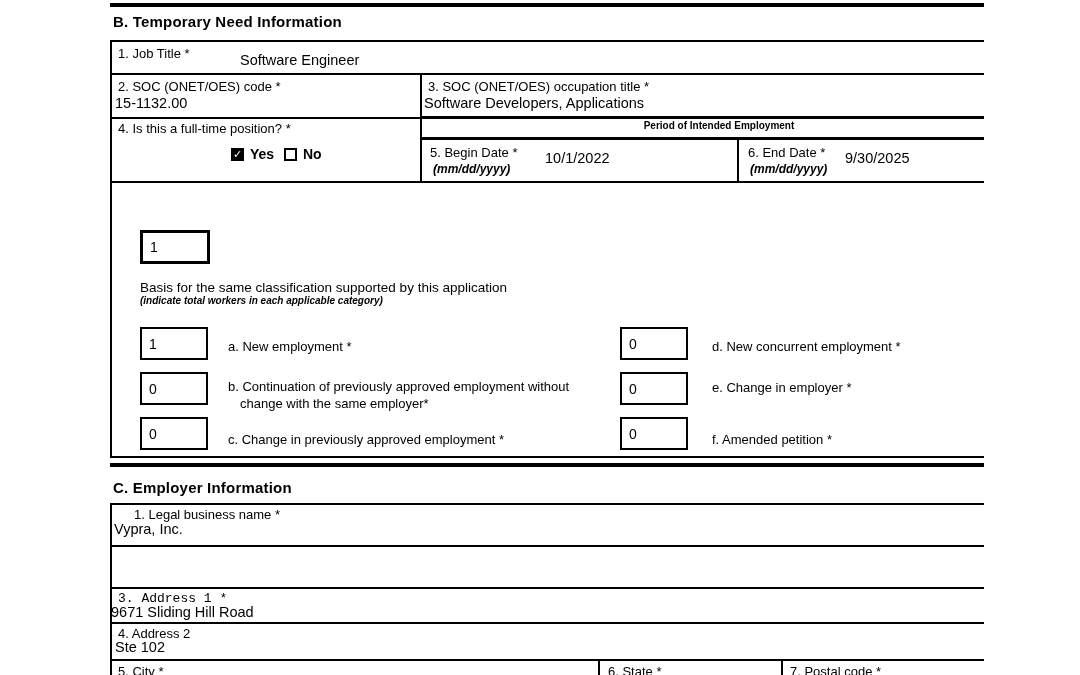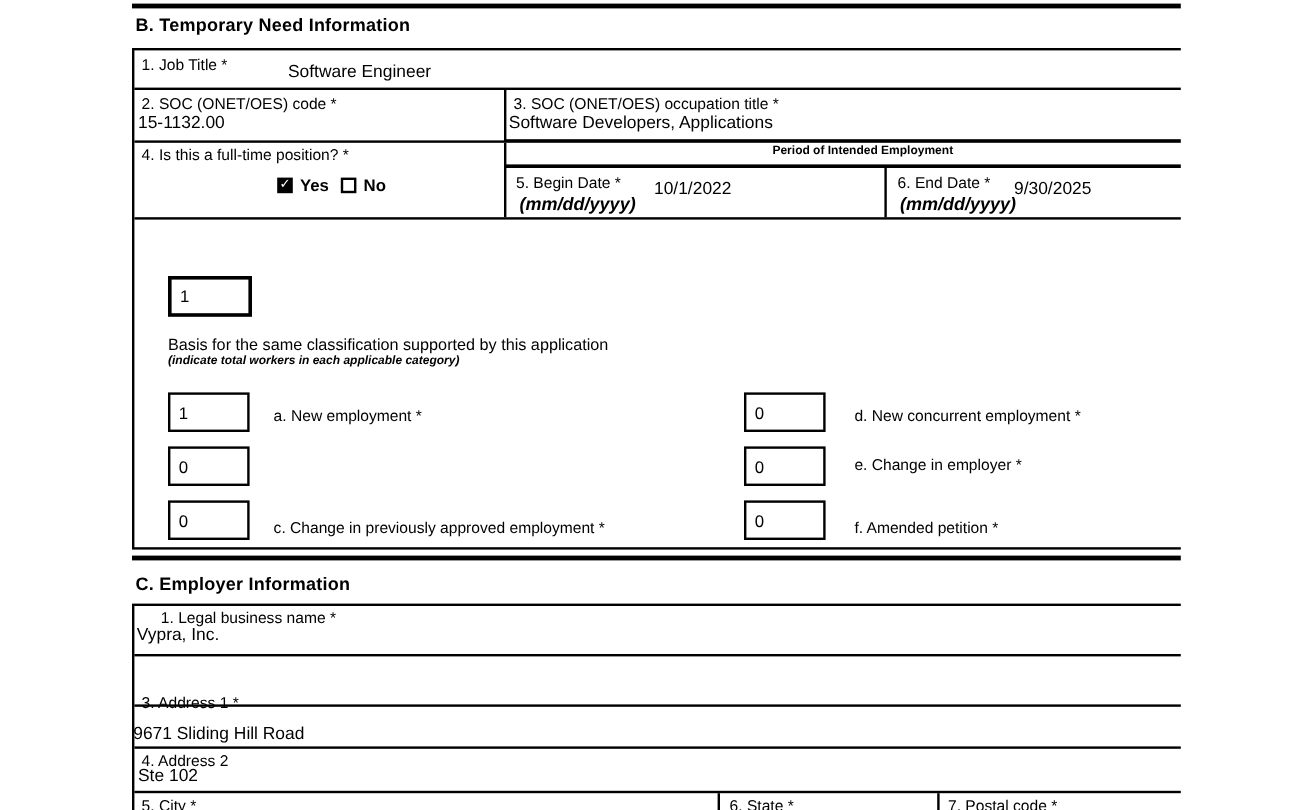--- a/index.html
+++ b/index.html
@@ -5,21 +5,21 @@
   html,body{margin:0;padding:0;background:#fff;}
   .page{position:relative;width:984px;height:675px;background:#ffffff;overflow:hidden;
         font-family:"Liberation Sans","DejaVu Sans",sans-serif;color:#000;}
   .hline{position:absolute;background:#000;}
   .vline{position:absolute;background:#000;}
   .boxframe{position:absolute;border:2px solid #000;box-sizing:border-box;background:transparent;}
   .sec-title{position:absolute;font-size:15px;font-weight:bold;letter-spacing:.2px;white-space:nowrap;}
   .lbl{position:absolute;font-size:13px;white-space:nowrap;}
   .lbl-wrap{position:absolute;font-size:13px;white-space:normal;line-height:1.3;}
   .val{position:absolute;font-size:14.5px;white-space:nowrap;}
-  .fmt{position:absolute;font-size:15px;font-style:italic;font-weight:bold;white-space:nowrap;}
+  .fmt{position:absolute;font-size:12px;font-style:italic;font-weight:bold;white-space:nowrap;}
   .numbox{position:absolute;width:68px;height:33px;border:2px solid #000;box-sizing:border-box;
           background:#fff;display:flex;align-items:center;padding-left:7px;font-size:14px;}
   .numbox.total{border-width:3px;}
   .period-hdr{position:absolute;font-size:10px;font-weight:bold;text-align:center;}
   .cb{position:absolute;width:13px;height:13px;box-sizing:border-box;}
   .cb.checked{background:#000;color:#fff;display:flex;align-items:center;justify-content:center;
               font-size:11px;line-height:1;}
   .cb.empty{border:2px solid #000;background:#fff;}
   .cb-lbl{position:absolute;font-size:14px;font-weight:bold;white-space:nowrap;}
   .bold{font-weight:bold;}
@@ -79,20 +79,21 @@
   <div class="italic-note" style="left:140px;top:295px;">(indicate total workers in each applicable category)</div>
 
   <div class="numbox" style="left:140px;top:327px;">
     <span>1</span>
   </div>
   <div class="lbl" style="left:228px;top:339px;">a. New employment *</div>
 
   <div class="numbox" style="left:140px;top:372px;">
     <span>0</span>
   </div>
+  <div class="lbl-wrap" style="left:228px;top:379px;width:368px;padding-left:12px;text-indent:-12px;">b. Continuation of previously approved employment without change with the same employer*</div>
 
   <div class="numbox" style="left:140px;top:417px;">
     <span>0</span>
   </div>
   <div class="lbl" style="left:228px;top:432px;">c. Change in previously approved employment *</div>
 
   <div class="numbox" style="left:620px;top:327px;">
     <span>0</span>
   </div>
   <div class="lbl" style="left:712px;top:339px;">d. New concurrent employment *</div>
@@ -117,21 +118,21 @@
   <div class="hline" style="left:112px;top:622px;width:904px;height:2px;"></div>
   <div class="hline" style="left:112px;top:659px;width:904px;height:2px;"></div>
   <div class="vline" style="left:598px;top:661px;width:2px;height:14px;"></div>
   <div class="vline" style="left:781px;top:661px;width:2px;height:14px;"></div>
 
   <div class="lbl" style="left:118px;top:507px;margin-left:16px;">1.  Legal business name *</div>
   <div class="val" style="left:114px;top:521px;">Vypra, Inc.</div>
 
   <div class="val" style="left:114px;top:566px;"></div>
 
-  <div class="lbl" style="left:118px;top:578px;">3.  Address 1 *</div>
+  <div class="lbl" style="left:118px;top:591px;font-family:Liberation Mono, monospace;">3.  Address 1 *</div>
   <div class="val" style="left:111px;top:604px;">9671 Sliding Hill Road</div>
 
   <div class="lbl" style="left:118px;top:626px;">4.  Address 2</div>
   <div class="val" style="left:115px;top:639px;">Ste 102</div>
 
   <div class="lbl" style="left:118px;top:664px;">5.  City *</div>
   <div class="lbl" style="left:608px;top:664px;">6.  State *</div>
   <div class="lbl" style="left:790px;top:664px;">7.  Postal code *</div>
 
 </div>

